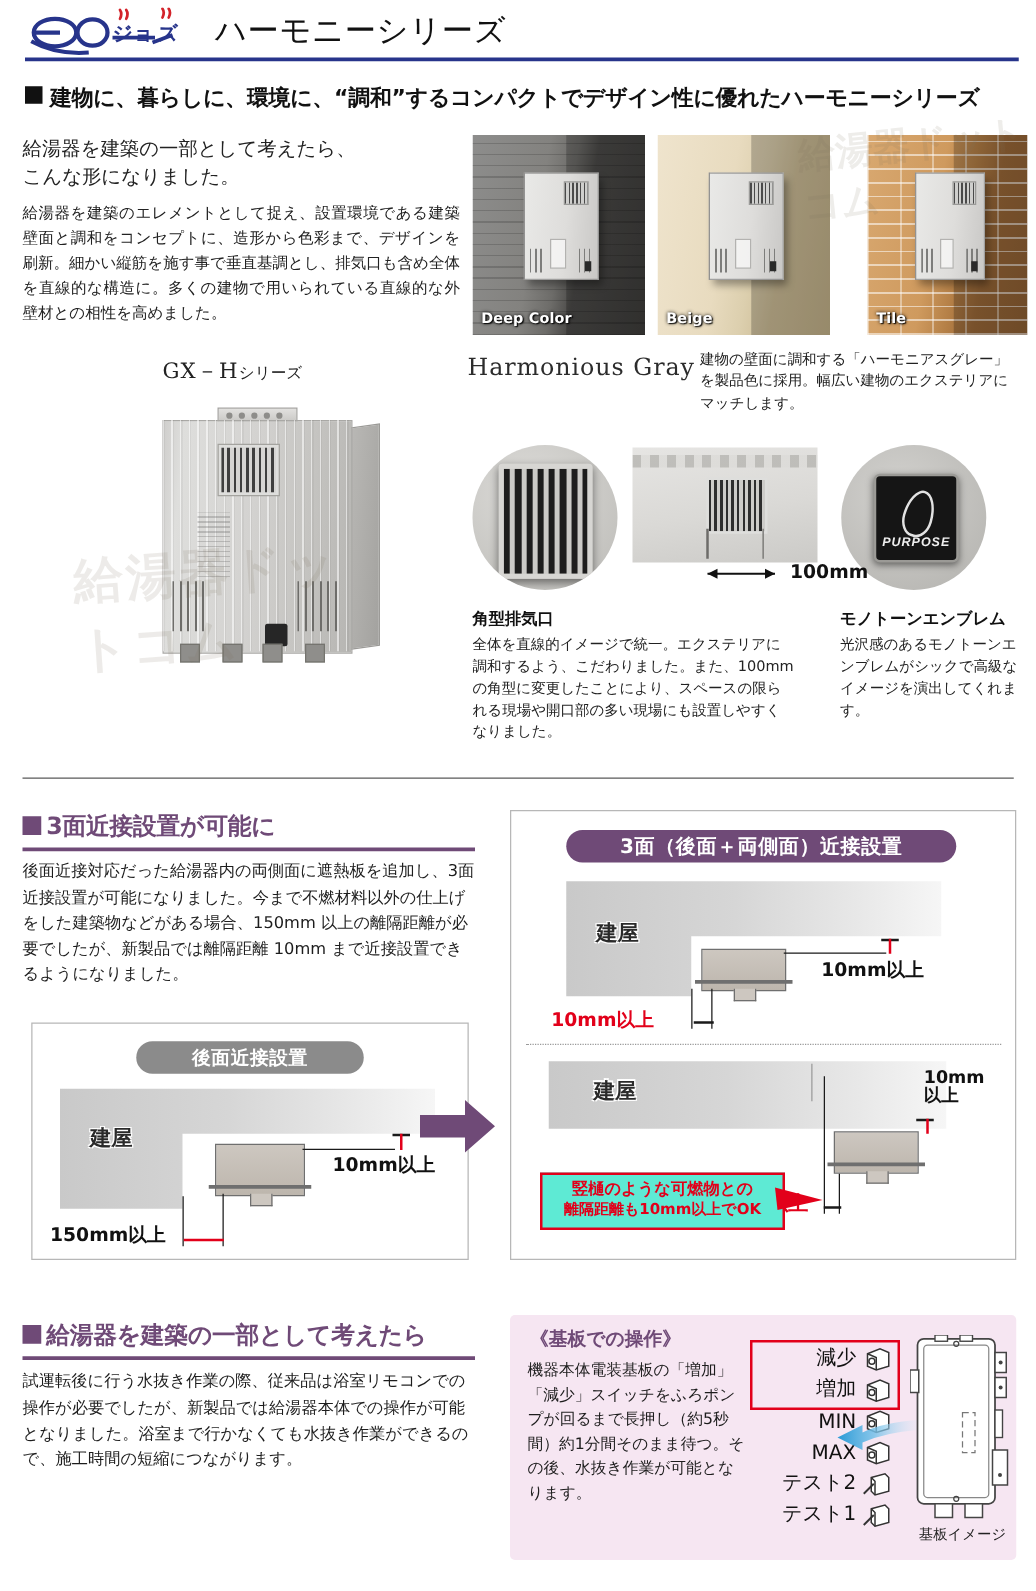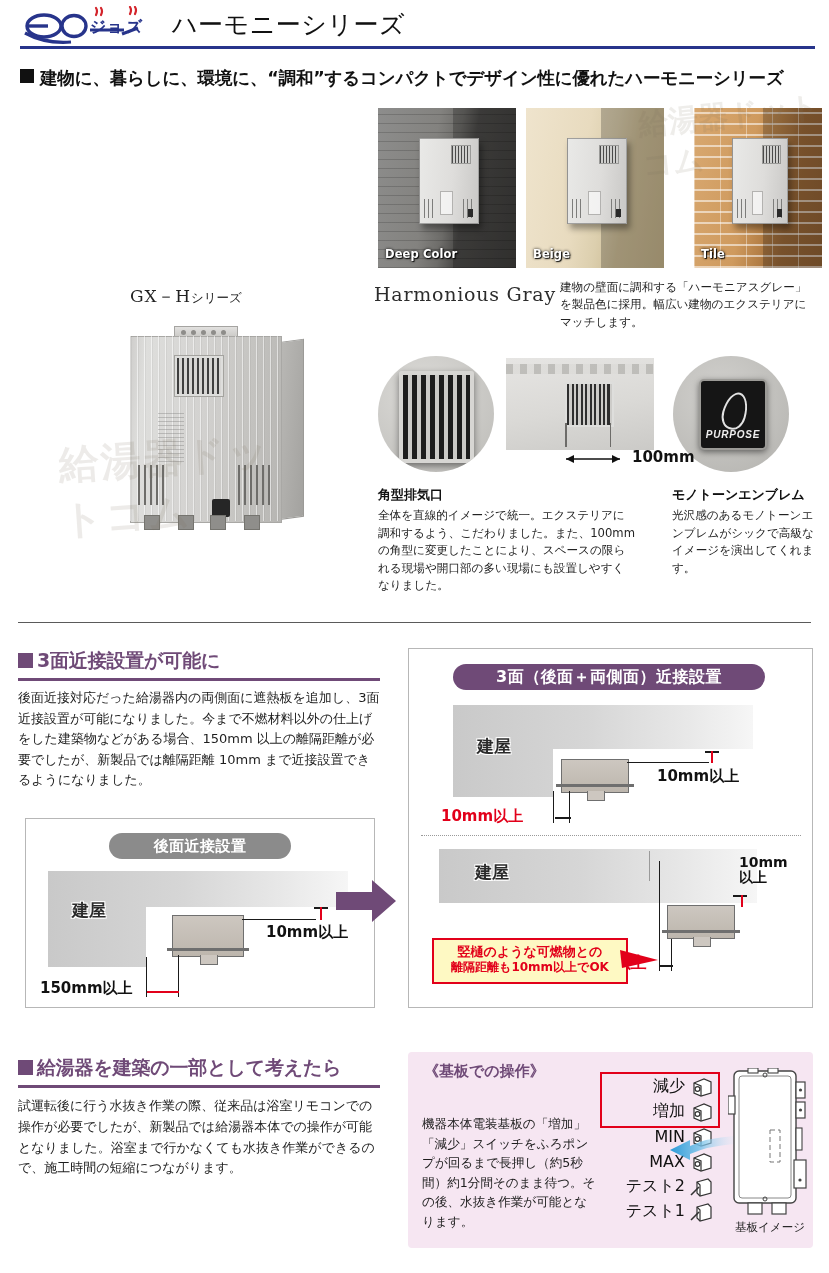--- a/index.html
+++ b/index.html
@@ -162,32 +162,32 @@
   .wh{position:absolute;background:linear-gradient(#cdc7c0,#bdb6ad);border:1.5px solid #6f6f6f;}
   .wh .bar{position:absolute;left:-6px;right:-6px;bottom:5px;height:3px;background:#6f6f6f;}
   .wh .foot{position:absolute;left:38%;bottom:-9px;width:24%;height:9px;background:#cdc7c0;border:1.5px solid #6f6f6f;border-top:none;}
   .dlab{position:absolute;font-size:15px;font-weight:bold;color:#111;white-space:nowrap;}
   .dlab.red{color:#e2001a;}
   .ln{position:absolute;background:#1a1a1a;}
   .ln.red{background:#e2001a;}
   .card-r{left:408px;top:648px;width:403px;height:358px;}
   .dashed{position:absolute;border-top:1.5px dotted #9a9a9a;}
   .arrowR{position:absolute;left:336px;top:878px;width:62px;height:46px;}
-  .callout{position:absolute;left:432px;top:938px;width:192px;height:42px;border:2.2px solid #e2001a;background:#fef9c3;}
+  .callout{position:absolute;left:432px;top:938px;width:192px;height:42px;border:2.2px solid #e2001a;background:#5eead4;}
   .callout div{color:#e2001a;font-weight:bold;text-align:center;line-height:1.25;}
   .callout .l1{font-size:13px;padding-top:4px;}
   .callout .l2{font-size:12px;}
 
   
   .s3-head{position:absolute;left:18px;top:1055px;width:362px;}
   .s3-body{position:absolute;left:18px;top:1096px;width:360px;font-size:13px;line-height:1.6;color:#1d1d1d;}
 
   .pinkbox{position:absolute;left:408px;top:1052px;width:405px;height:196px;background:#f6e6f2;border-radius:4px;}
   .pb-title{position:absolute;left:16px;top:10px;font-size:15px;font-weight:bold;color:#6f4a77;}
-  .pb-body{position:absolute;left:14px;top:34px;width:175px;font-size:12.6px;line-height:1.55;color:#1d1d1d;margin-top:28px;}
+  .pb-body{position:absolute;left:14px;top:34px;width:175px;font-size:12.6px;line-height:1.55;color:#1d1d1d;}
   .sw-list{position:absolute;left:196px;top:22px;width:110px;}
   .sw-row{height:25px;display:flex;align-items:center;justify-content:flex-end;gap:5px;}
   .sw-row span{font-size:16px;color:#111;}
   .sw-hl{position:absolute;left:192px;top:20px;width:116px;height:52px;border:2px solid #e2001a;}
   .board{position:absolute;left:320px;top:16px;width:84px;height:150px;}
   .board-cap{position:absolute;left:318px;top:168px;width:88px;text-align:center;font-size:11.5px;color:#222;}
 </style>
 </head>
 <body>
 
@@ -217,20 +217,27 @@
       </svg>
     </div>
     <div class="header-title">ハーモニーシリーズ</div>
     <div class="header-rule"></div>
   </div>
 
   <div class="banner">
     <span class="sq"></span><span class="txt">建物に、暮らしに、環境に、“調和”するコンパクトでデザイン性に優れたハーモニーシリーズ</span>
   </div>
 
+  <div class="lead">
+    <div class="lead-h">
+      <div>給湯器を建築の一部として考えたら、</div>
+      <div>こんな形になりました。</div>
+    </div>
+    <div class="lead-b">給湯器を建築のエレメントとして捉え、設置環境である建築壁面と調和をコンセプトに、造形から色彩まで、デザインを刷新。細かい縦筋を施す事で垂直基調とし、排気口も含め全体を直線的な構造に。多くの建物で用いられている直線的な外壁材との相性を高めました。</div>
+  </div>
 
   <div class="shots">
     <div class="shot s1">
       <div class="bg bg-deep"></div>
       <div class="shade"></div>
       <div class="unit">
         <div class="vent"></div>
         <div class="fins-l"></div>
         <div class="panel"></div>
         <div class="fins-r"></div>

